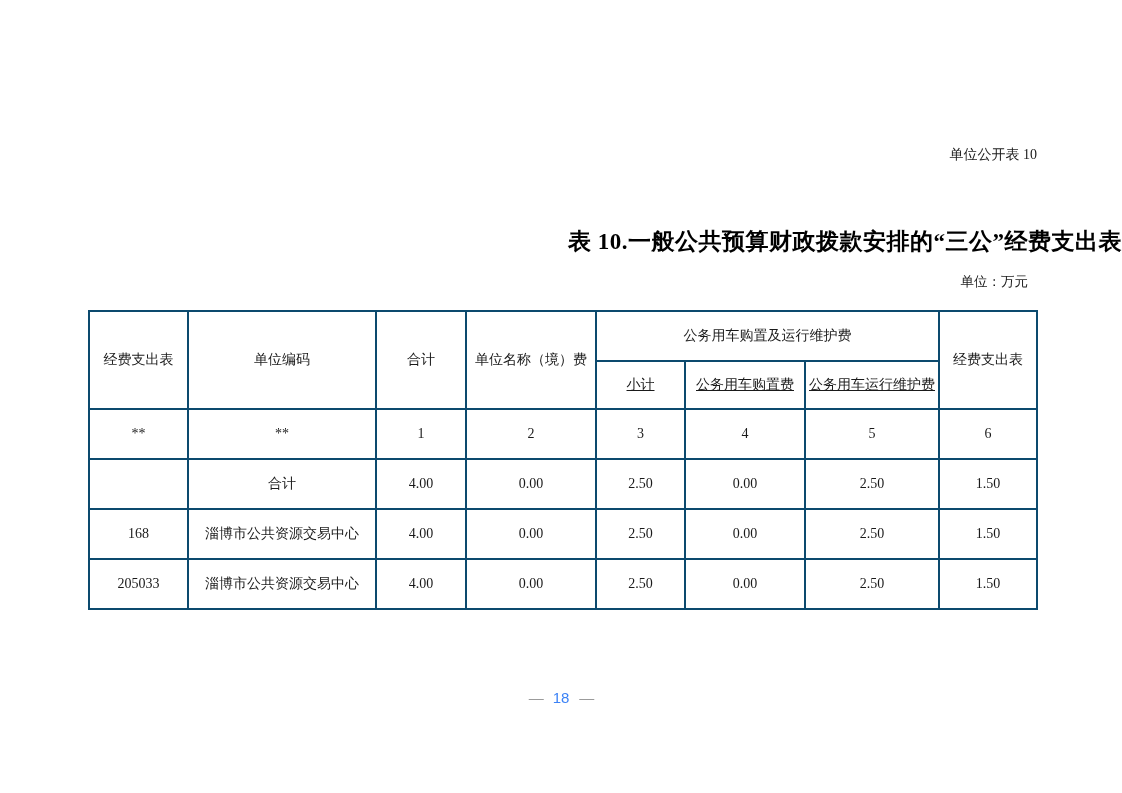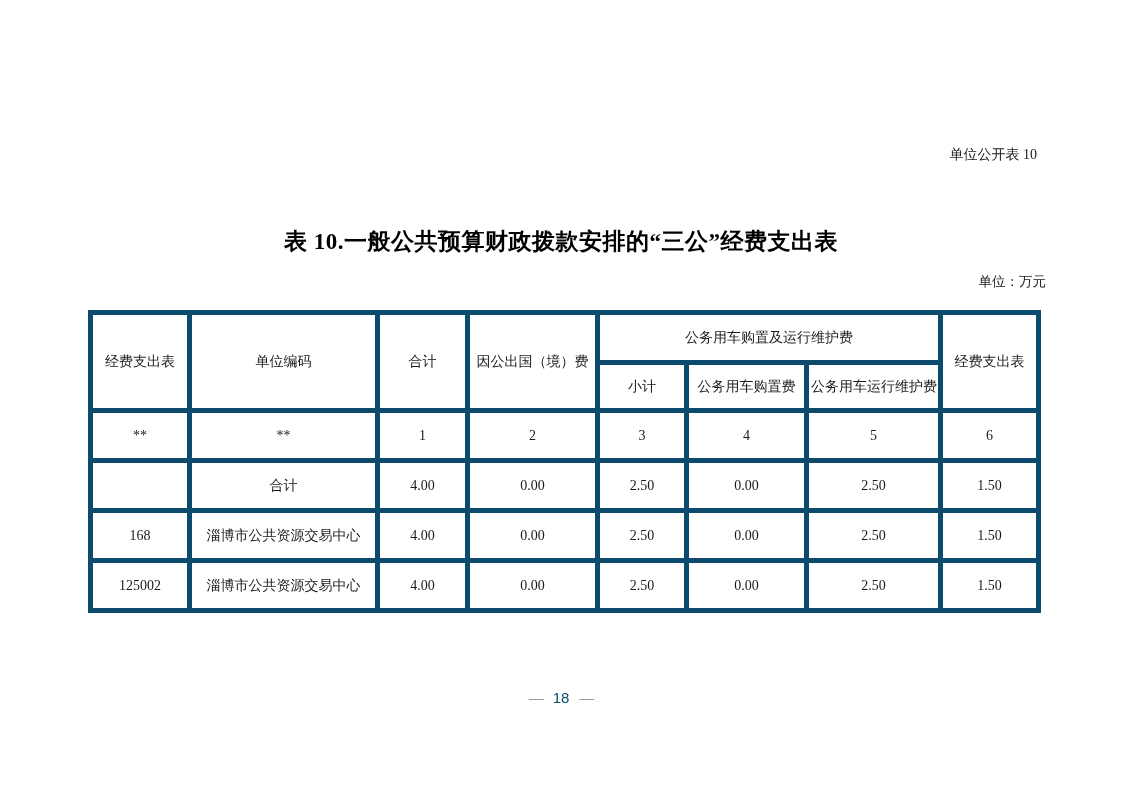--- a/index.html
+++ b/index.html
@@ -20,68 +20,68 @@
     top: 146px;
     right: 85px;
     font-size: 14px;
     color: #1a1a1a;
   }
   .doc-title {
     position: absolute;
     top: 226px;
     left: 0;
     width: 100%;
-    text-align: center;
+    text-align: right;
     font-size: 23px;
     font-weight: bold;
     letter-spacing: 0.5px;
     color: #000000;
   }
   .unit-note {
     position: absolute;
     top: 273px;
-    right: 76px;
+    right: 94px;
     font-size: 13.5px;
     color: #1a1a1a;
   }
   table.budget {
     position: absolute;
     left: 88px;
     top: 310px;
     width: 948px;
     border-collapse: collapse;
     table-layout: fixed;
     border: 2px solid #2b2b2b;
   }
   table.budget td {
-    border: 5px solid #0c4a6e;
+    border: 2px solid #0c4a6e;
     font-size: 14px;
     text-align: center;
     vertical-align: middle;
     color: #1a1a1a;
     padding: 0 2px;
     overflow: hidden;
     white-space: nowrap;
   }
   tr.hrow1 td { height: 50px; }
-  tr.hrow2 td { height: 48px; }
+  tr.hrow2 td { height: 48px; text-decoration: underline; }
   tr.index-row td, tr.data-row td { height: 50px; }
   td.al { text-align: left; padding-left: 2px; }
   td.al-indent { text-align: left; padding-left: 10px; }
   .page-footer {
     position: absolute;
     top: 689px;
     left: 0;
     width: 100%;
     text-align: center;
     font-size: 15px;
     font-family: "Liberation Sans", "DejaVu Sans", sans-serif;
   }
   .page-footer .dash { color: #9b9b9b; letter-spacing: -1px; }
-  .page-footer .num { color: #0c4a6e; padding: 0 10px; }
+  .page-footer .num { color: #3b82f6; padding: 0 10px; }
 </style>
 </head>
 <body>
 
 <div class="page">
 
   <div class="doc-ref">单位公开表 10</div>
 
   <div class="doc-title">表 10.一般公共预算财政拨款安排的“三公”经费支出表</div>
 
@@ -96,21 +96,21 @@
       <col style="width:89px">
         <col style="width:120px">
         <col style="width:134px">
         <col style="width:98px">
     </colgroup>
     <tbody>
       <tr class="hrow1">
         <td rowspan="2">经费支出表</td>
         <td rowspan="2">单位编码</td>
         <td rowspan="2">合计</td>
-        <td rowspan="2">因公出国（境）费</td>
+        <td rowspan="2">单位名称（境）费</td>
         <td colspan="3">公务用车购置及运行维护费</td>
         <td rowspan="2">经费支出表</td>
       </tr>
       <tr class="hrow2">
         <td>小计</td>
         <td>公务用车购置费</td>
         <td>公务用车运行维护费</td>
       </tr>
       <tr class="index-row">
         <td>**</td>
@@ -136,21 +136,21 @@
         <td class="al">168</td>
         <td class="al">淄博市公共资源交易中心</td>
         <td>4.00</td>
         <td>0.00</td>
         <td>2.50</td>
         <td>0.00</td>
         <td>2.50</td>
         <td>1.50</td>
       </tr>
       <tr class="data-row">
-        <td>125002</td>
+        <td>205033</td>
         <td class="al-indent">淄博市公共资源交易中心</td>
         <td>4.00</td>
         <td>0.00</td>
         <td>2.50</td>
         <td>0.00</td>
         <td>2.50</td>
         <td>1.50</td>
       </tr>
     </tbody>
   </table>

